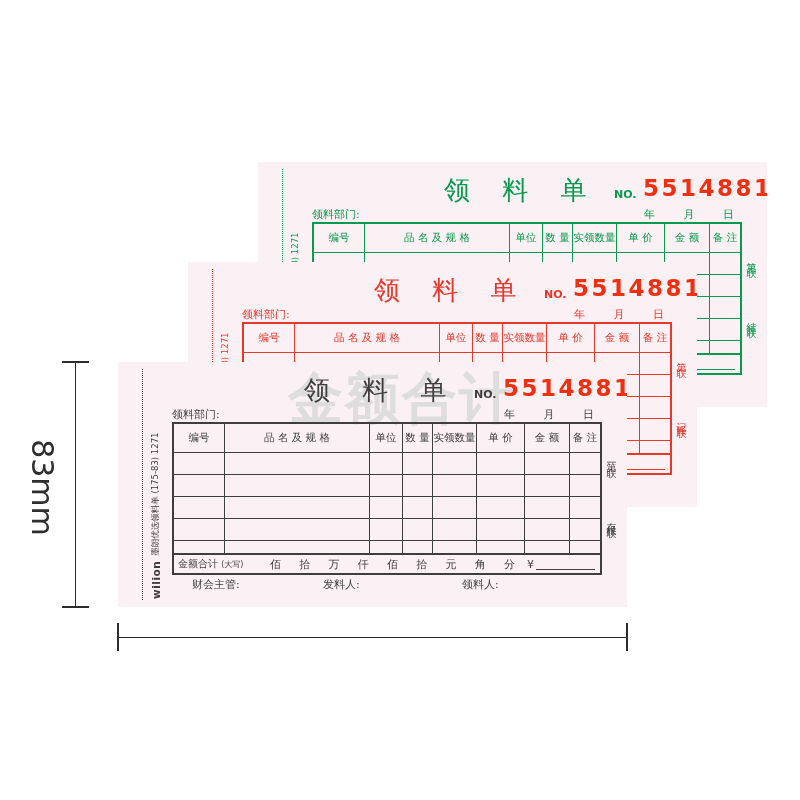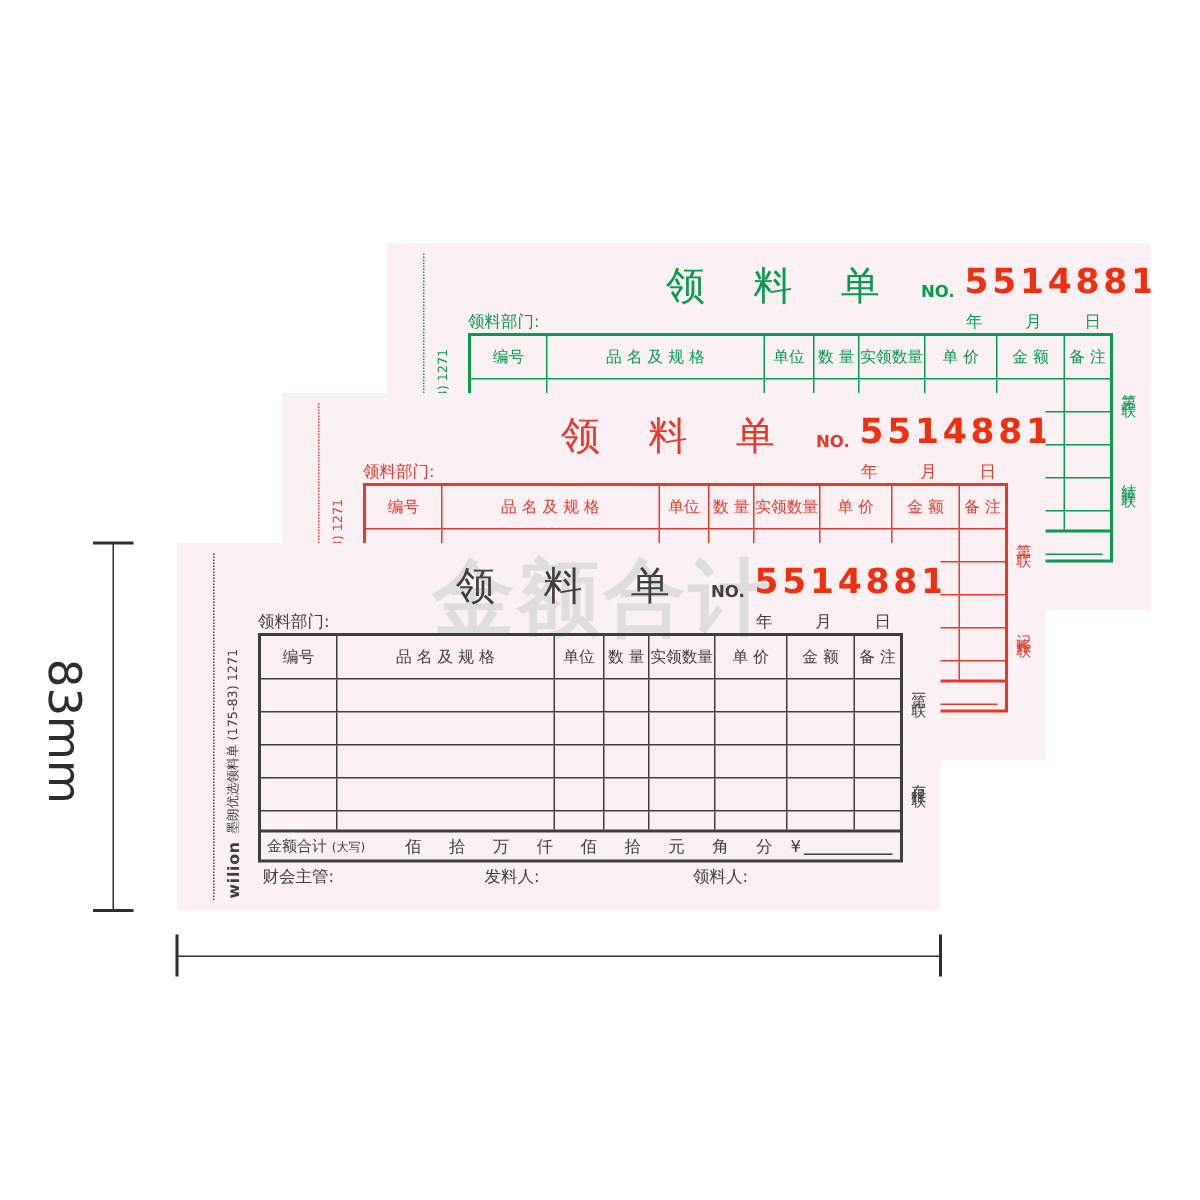--- a/index.html
+++ b/index.html
@@ -50,21 +50,21 @@
   .c0{width:51px;} .c1{width:145px;} .c2{width:33px;} .c3{width:30px;}
   .c4{width:44px;} .c5{width:48px;} .c6{width:45px;} .c7{flex:1;}
   .amount-row{height:20px;border-top:2px solid var(--c);align-items:center;color:var(--c);}
   .amt-label{width:92px;padding-left:4px;font-size:10px;white-space:nowrap;}
   .amt-label .small{font-size:8px;}
   .units{width:245px;display:flex;justify-content:space-between;font-size:11px;}
   .yen-wrap{flex:1;display:flex;align-items:center;padding:0 5px 0 12px;}
   .yen{font-size:11px;}
   .yen-line{flex:1;height:11px;border-bottom:1px solid var(--c);margin-left:2px;}
   .signs{position:absolute;left:0;top:215px;width:509px;font-size:11px;color:var(--c);}
-  .sign-1{position:absolute;left:57px;} .sign-2{position:absolute;left:205px;} .sign-3{position:absolute;left:344px;text-align:center;}
+  .sign-1{position:absolute;left:74px;} .sign-2{position:absolute;left:205px;} .sign-3{position:absolute;left:344px;text-align:center;}
   .copy-tag{
     position:absolute;left:486px;writing-mode:vertical-rl;text-orientation:upright;
     font-size:10px;color:var(--c);letter-spacing:3px;white-space:nowrap;
   }
   .copy-tag.part1{top:92px;} .copy-tag.part2{top:152px;}
   
   .dim{position:absolute;color:#2d2d2d;}
   .vline{left:75px;top:362px;height:245px;width:0;border-left:1px solid #2d2d2d;}
   .vtick{width:27px;height:2px;background:#2d2d2d;left:62px;}
   .vtick.t1{top:361px;} .vtick.t2{top:606px;}

